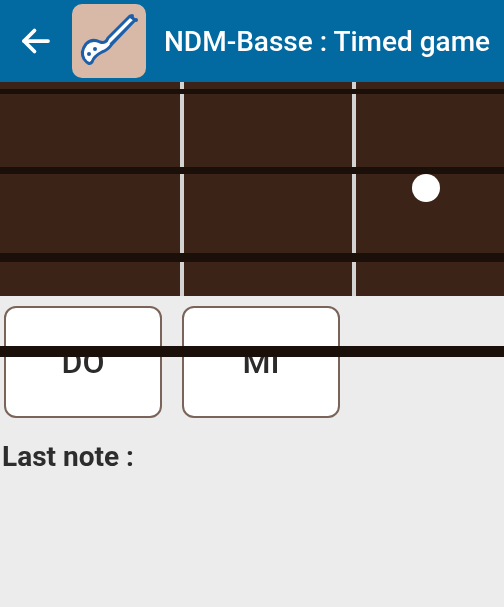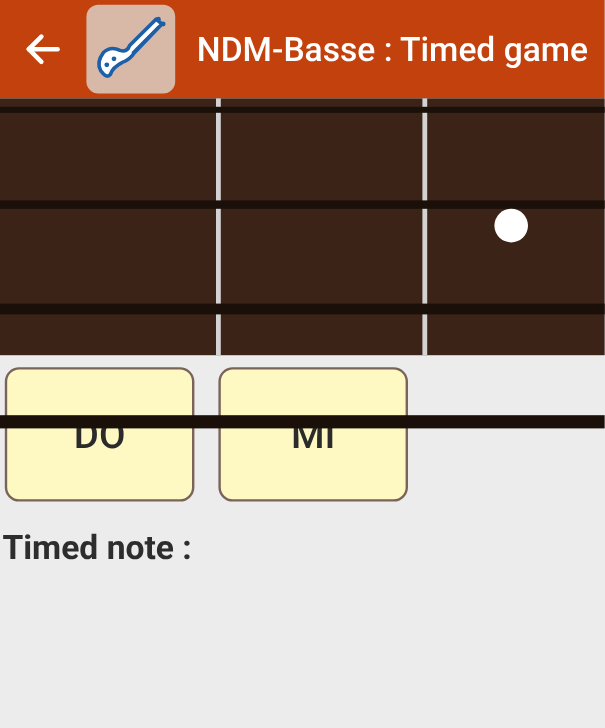--- a/index.html
+++ b/index.html
@@ -1,19 +1,19 @@
 <!DOCTYPE html>
 <html><head>
 <meta charset="utf-8">
 <style>
   * { box-sizing: border-box; margin: 0; padding: 0; }
   html, body { width: 504px; height: 607px; overflow: hidden; font-family: Roboto, Arial, sans-serif; background: #ececec; }
   .header {
     height: 82px;
-    background: #c2410c;
+    background: #0369a1;
     display: flex;
     align-items: center;
     padding-left: 18px;
     gap: 18px;
   }
   .back-icon {
     width: 36px;
     height: 36px;
     color: #fff;
     cursor: pointer;
@@ -63,21 +63,21 @@
   }
   .buttons-row {
     display: flex;
     gap: 20px;
     padding: 10px 4px 0 4px;
     background: #ececec;
   }
   .note-btn {
     width: 158px;
     height: 112px;
-    background: #fef9c3;
+    background: #ffffff;
     border: 2px solid #7a6459;
     border-radius: 12px;
     font-size: 32px;
     font-weight: 500;
     color: #2b2b2b;
     display: flex;
     align-items: center;
     justify-content: center;
     cursor: pointer;
     flex-shrink: 0;
@@ -122,15 +122,15 @@
   <div class="string-line" style="top:264px;height:11px"></div>
   <div class="note-marker" style="left:412px;top:92px"></div>
 </div>
 
 <div class="buttons-row">
   <div class="note-btn">DO</div>
   <div class="note-btn">MI</div>
 </div>
 
 <div class="last-note">
-  <span>Timed note :</span>
+  <span>Last note :</span>
   <span></span>
 </div>
 
 </body></html>

